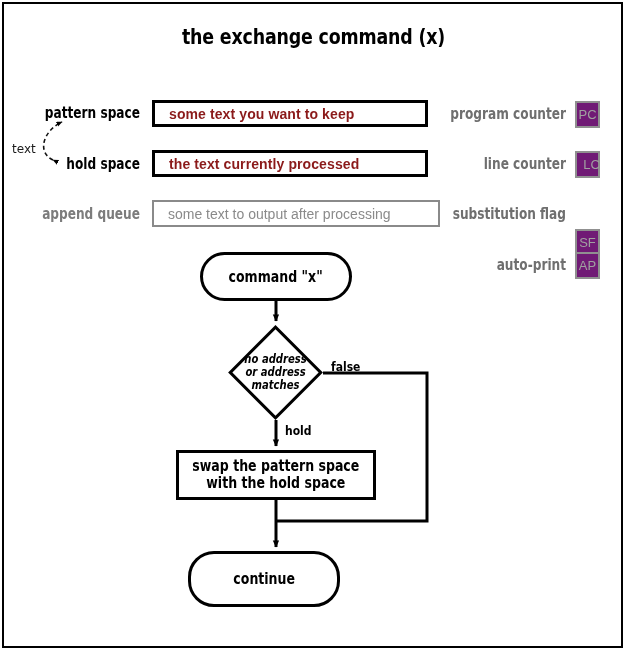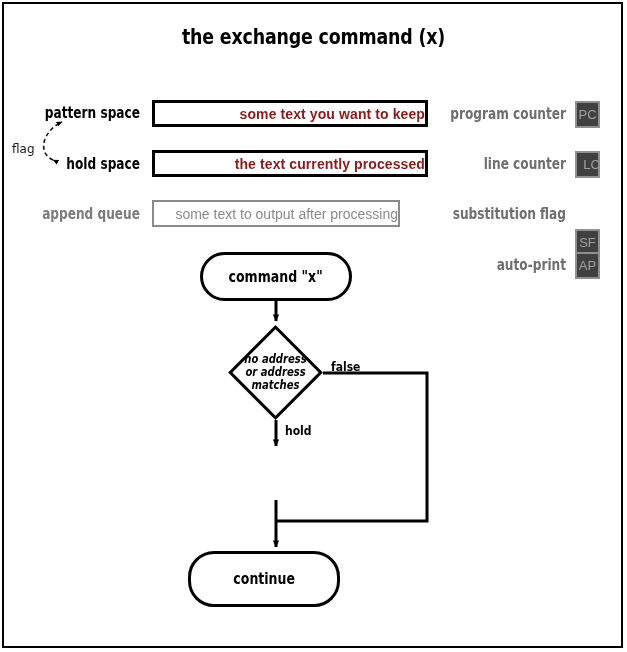--- a/index.html
+++ b/index.html
@@ -55,21 +55,20 @@
   .reg-label.left { text-align: right; }
   .reg-label.muted { color: #7c7c7c; }
 
   
   .reg-box {
     position: absolute;
     box-sizing: border-box;
     background: #ffffff;
     display: flex;
     align-items: center;
-    justify-content: flex-end;
   }
   .reg-box.strong {
     border: 3px solid #000000;
   }
   .reg-box.weak {
     border: 2px solid #8a8a8a;
   }
   .reg-box .txt {
     padding-left: 14px;
     font-size: 14px;
@@ -101,21 +100,21 @@
     position: absolute;
     box-sizing: border-box;
     width: 25px;
     height: 27px;
     border: 2px solid #909090;
     color: #a0a0a0;
     font-size: 13px;
     display: flex;
     align-items: center;
     justify-content: center;
-    background: #404040;
+    background: #701a75;
   }
 
   
   #swap-label {
     position: absolute;
     left: 12px;
     top: 142px;
     font-size: 12px;
     color: #1a1a1a;
     font-family: "DejaVu Sans", sans-serif;
@@ -219,25 +218,25 @@
   <div class="reg-label left muted" style="left:0px; top:205px; width:140px;">append queue</div>
 
   <div class="reg-box strong" style="left:152px; top:100px; width:276px; height:27px;">
     <span class="txt">some text you want to keep</span>
   </div>
 
   <div class="reg-box strong" style="left:152px; top:150px; width:276px; height:27px;">
     <span class="txt">the text currently processed</span>
   </div>
 
-  <div class="reg-box weak" style="left:152px; top:200px; width:248px; height:27px;">
+  <div class="reg-box weak" style="left:152px; top:200px; width:288px; height:27px;">
     <span class="txt">some text to output after processing</span>
   </div>
 
-  <div id="swap-label">flag</div>
+  <div id="swap-label">text</div>
 
   <div class="flag-label" style="left:430px; top:105px; width:136px;">program counter</div>
   <div class="flag-badge" style="left:575px; top:101px;">PC</div>
 
   <div class="flag-label" style="left:430px; top:155px; width:136px;">line counter</div>
   <div class="flag-badge" style="left:575px; top:151px;padding-left:8px;">LC</div>
 
   <div class="flag-label" style="left:430px; top:205px; width:136px;">substitution flag</div>
   <div class="flag-badge" style="left:575px; top:201px;margin-top:28px;">SF</div>
 
@@ -256,20 +255,26 @@
         <span>or address</span><br>
         <span>matches</span>
       </span>
     </div>
   </div>
 
   <div class="edge-label" style="left:331px; top:360px;">false</div>
 
   <div class="edge-label" style="left:285px; top:424px;">hold</div>
 
+  <div class="node process" style="left:176px; top:450px; width:200px; height:50px;">
+    <span class="inner">
+      <span>swap the pattern space</span><br>
+      <span>with the hold space</span>
+    </span>
+  </div>
 
   <div class="node terminal" style="left:188px; top:551px; width:152px; height:56px;">
     <span class="inner">continue</span>
   </div>
 
   <svg class="overlay" viewBox="0 0 627 652">
     <defs>
       <marker id="arrowhead" markerWidth="8" markerHeight="8" refX="6.6" refY="3.2" orient="auto" markerUnits="userSpaceOnUse">
         <path d="M0,0 L7.2,3.2 L0,6.4 z" fill="#000000"></path>
       </marker>

